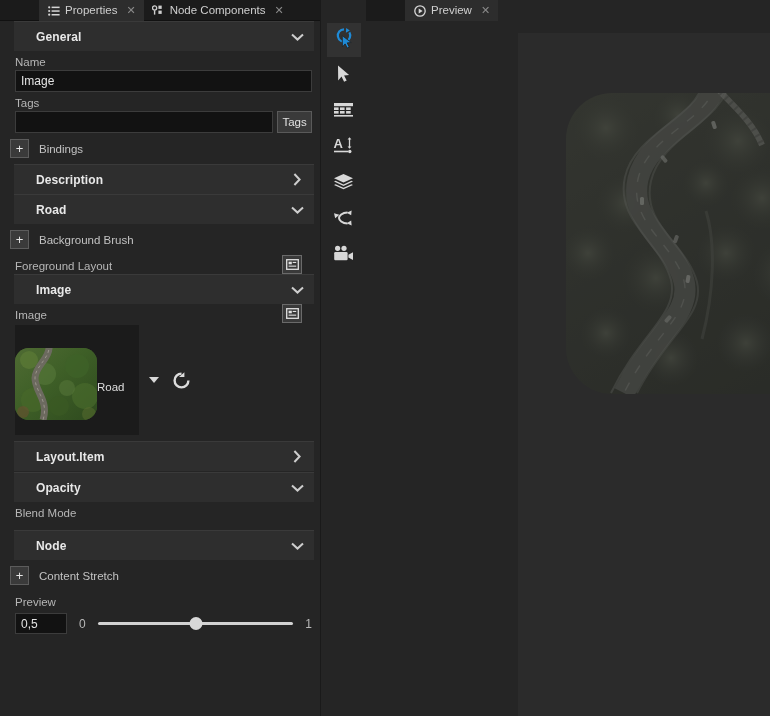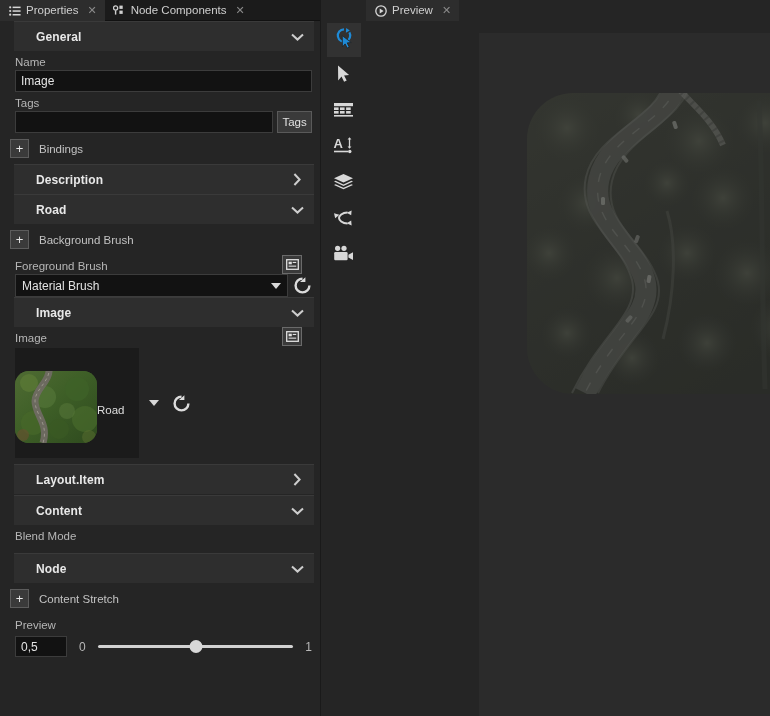--- a/index.html
+++ b/index.html
@@ -23,21 +23,21 @@
     height: 21px; background: #1b1b1b;
     display: flex; align-items: stretch; flex: none;
     border-bottom: 1px solid #111;
   }
   .tab {
     display: flex; align-items: center; gap: 5px;
     padding: 0 7px 0 8px; height: 21px;
     font-size: 11.5px; color: #cfcfcf; cursor: default;
     position: relative;
   }
-  .tab.active { background: #2d2d2d; }
+  .tab.active { background: #2d2d2d; margin-left: 39px; }
   .tab .tab-ico { display: inline-flex; width: 13px; height: 11px; align-items: center; justify-content: center; }
   .tab .tab-label { line-height: 21px; white-space: nowrap; }
   .tab .tab-close {
     font-size: 11px; color: #8a8a8a; margin-left: 3px; line-height: 1;
     padding: 0 1px; cursor: default;
   }
   .panel-body {
     flex: 1; overflow: hidden; background: #252525;
     padding-left: 2px;
   }
@@ -236,39 +236,27 @@
           </span>
         </div>
 
         <div class="plus-row">
           <span class="plus-btn">+</span>
           <span class="plus-label">Background Brush</span>
         </div>
 
         <div class="row">
           <div class="lbl-with-btn">
-            <span class="field-label">Foreground Brush</span>
+            <span class="field-label">Foreground Layout</span>
             <span class="icon-btn">
               <svg width="13" height="11" viewBox="0 0 13 11">
                 <rect x="0.7" y="0.7" width="11.6" height="9.6" fill="none" stroke="#e0e0e0" stroke-width="1.3"></rect>
                 <rect x="2.6" y="2.7" width="3.2" height="2.6" fill="#e0e0e0"></rect>
                 <rect x="6.7" y="2.9" width="3.5" height="1.1" fill="#e0e0e0"></rect>
                 <rect x="2.6" y="6.6" width="7.6" height="1.1" fill="#e0e0e0"></rect>
-              </svg>
-            </span>
-          </div>
-          <div class="input-line">
-            <div class="combo">
-              <span>Material Brush</span>
-              <span class="combo-caret"></span>
-            </div>
-            <span class="reset-ico">
-              <svg width="17" height="17" viewBox="0 0 17 17">
-                <path d="M8.5 1.6a6.9 6.9 0 1 0 6.9 6.9" fill="none" stroke="#dcdcdc" stroke-width="2.4"></path>
-                <path d="M6 5.1h5.4V0.2z" fill="#dcdcdc"></path>
               </svg>
             </span>
           </div>
         </div>
 
         <div class="section">
           <span class="section-title">Image</span>
           <span class="chev">
             <svg width="13" height="8" viewBox="0 0 13 8">
                 <path d="M1 1.4L6.5 6.6L12 1.4" fill="none" stroke="#cdcdcd" stroke-width="2"></path>
@@ -329,21 +317,21 @@
         <div class="section">
           <span class="section-title">Layout.Item</span>
           <span class="chev">
             <svg width="8" height="13" viewBox="0 0 8 13">
                 <path d="M1.4 1L6.6 6.5L1.4 12" fill="none" stroke="#cdcdcd" stroke-width="2"></path>
               </svg>
           </span>
         </div>
 
         <div class="section" style="margin-top:1px">
-          <span class="section-title">Content</span>
+          <span class="section-title">Opacity</span>
           <span class="chev">
             <svg width="13" height="8" viewBox="0 0 13 8">
                 <path d="M1 1.4L6.5 6.6L12 1.4" fill="none" stroke="#cdcdcd" stroke-width="2"></path>
               </svg>
           </span>
         </div>
 
         <div class="row">
           <span class="field-label">Blend Mode</span>
         </div>

